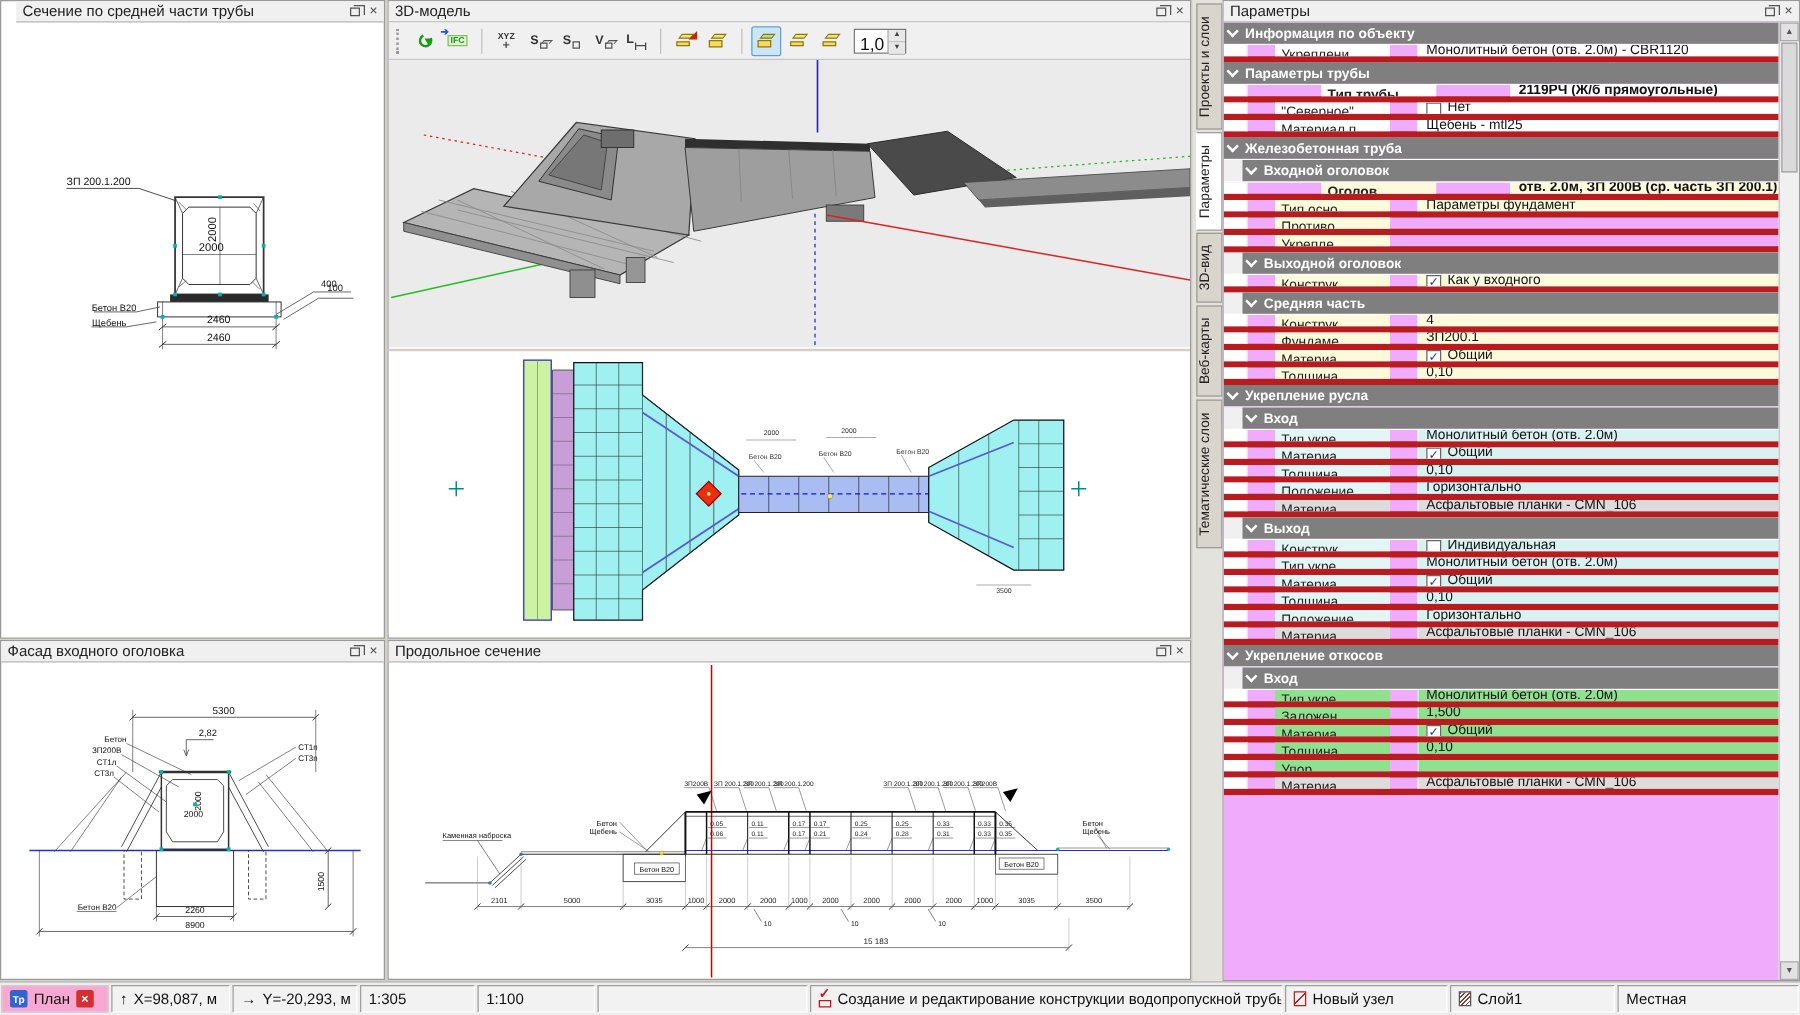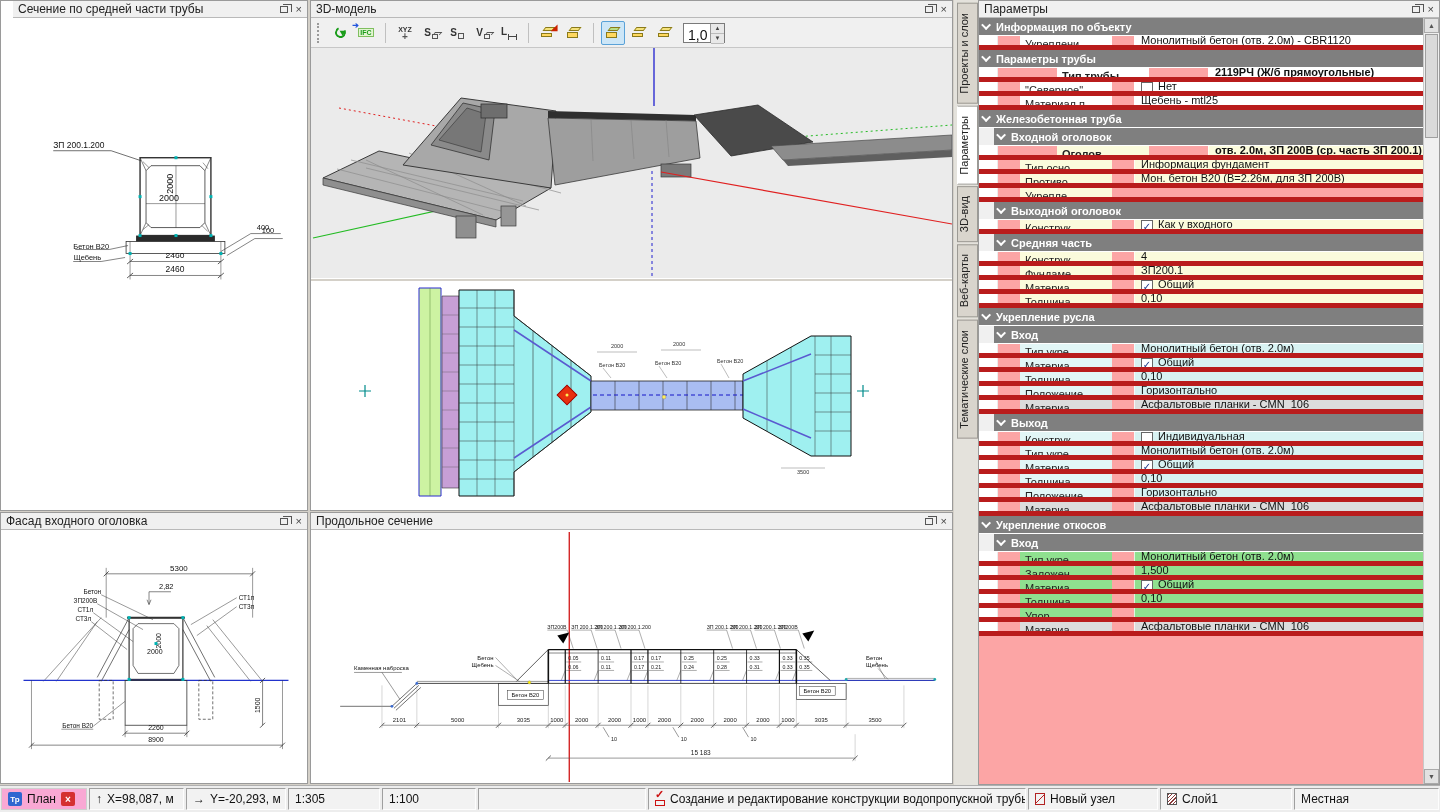--- a/index.html
+++ b/index.html
@@ -60,21 +60,21 @@
     background:#e4e2dc; display:flex; flex-direction:column; padding-top:2px; align-items:flex-end; }
   .vtab { writing-mode:vertical-rl; transform:rotate(180deg); width:21px;
     background:#d9d5cd; border:1px solid #9c9a94; margin:1px 0; padding:9px 0;
     font-size:11px; color:#222; text-align:center; }
   .vtab.active { background:#ffffff; border-right-color:#ffffff; }
 
   
   #params { position:absolute; left:978px; top:0; width:462px; height:785px;
     background:#fff; border:1px solid #9a9a9a; }
   #param-rows { position:absolute; top:17px; left:0; right:16px; bottom:0; overflow:hidden;
-    background:#fca5a5; }
+    background:#f0abfc; }
   .hrow { display:flex; height:18px; background:#f0f0f0; border-bottom:1px solid #fff; }
   .phead { flex:1; display:flex; align-items:center; gap:5px; background:#7f7f7f;
     color:#fff; font-weight:bold; font-size:11px; padding-left:5px; }
   .phead.lvl1 { margin-left:15px; }
   .chev { width:7px; height:7px; border-left:2px solid #fff; border-bottom:2px solid #fff;
     transform:rotate(-45deg) translateY(-2px); }
   .prow { display:flex; height:14px; font-size:11px; line-height:17px; border-bottom:5px solid #b91c1c;gap:22px; }
   .prow .gut { width:19px; flex:none; background:#fff; border-right:1px solid #ececec; }
   .prow .lab { width:92px; flex:none; padding-left:5px; overflow:hidden; white-space:nowrap; color:#222; }
   .prow .val { flex:1; padding-left:6px; overflow:hidden; white-space:nowrap; color:#111;
@@ -649,29 +649,26 @@
         <div class="gut"></div>
         <div class="lab b">Оголов...</div>
         <div class="val b">
           <span>отв. 2.0м, ЗП 200В (ср. часть ЗП 200.1)</span>
         </div>
       </div>
       <div class="prow bg-yellow">
         <div class="gut"></div>
         <div class="lab">Тип осно...</div>
         <div class="val">
-          <span>Информация фундамент</span>
+          <span>Параметры фундамент</span>
         </div>
       </div>
       <div class="prow bg-yellow">
         <div class="gut"></div>
         <div class="lab">Противо...</div>
-        <div class="val">
-          <span>Мон. бетон В20 (В=2.26м, для ЗП 200В)</span>
-        </div>
       </div>
       <div class="prow bg-yellow">
         <div class="gut"></div>
         <div class="lab">Укрепле...</div>
       </div>
       <div class="hrow">
         <div class="phead lvl1">
           <span class="chev"></span>
           <span>Выходной оголовок</span>
         </div>

